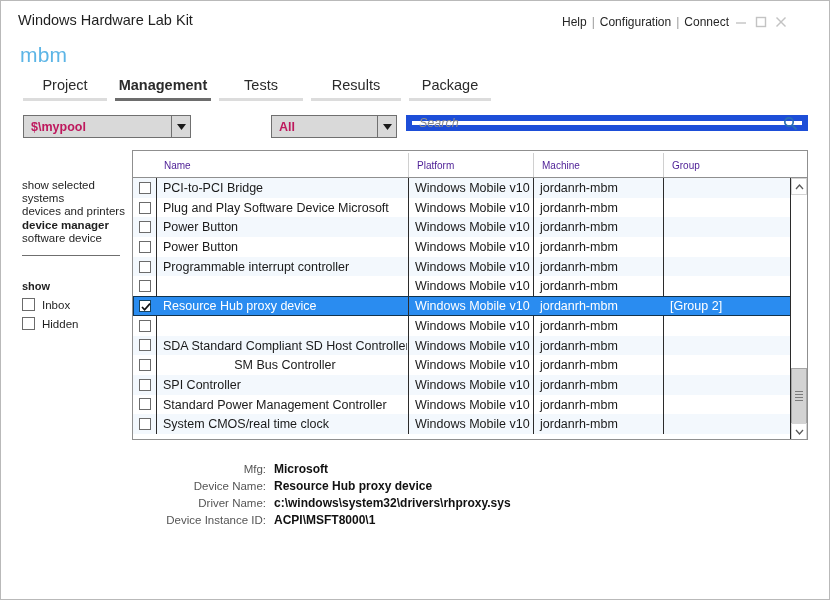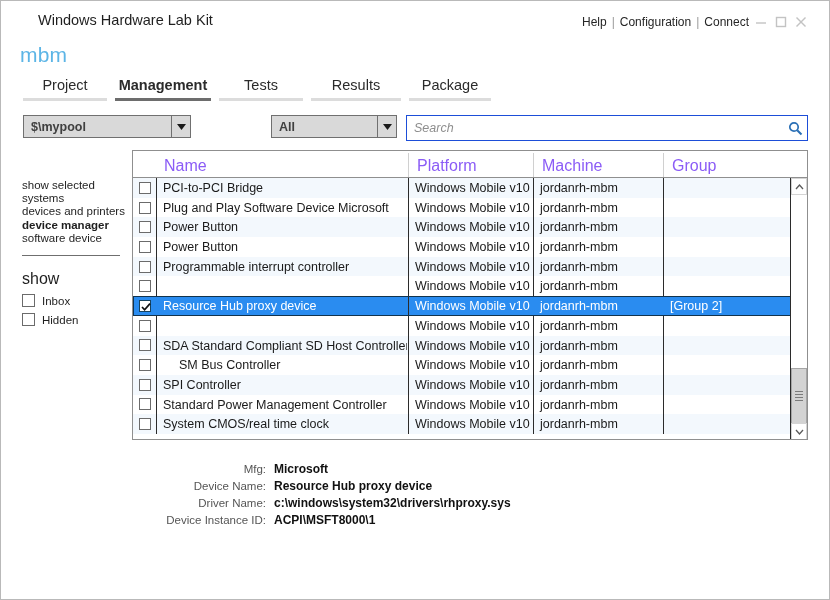--- a/index.html
+++ b/index.html
@@ -14,21 +14,21 @@
     position: absolute;
     left: 0; top: 0;
     width: 830px; height: 600px;
     background: #ffffff;
     border: 1px solid #b9b9b9;
   }
 
   
   #titlebar {
     position: absolute; left: 0; top: 0;
-    width: 796px; height: 36px; margin-left: 20px;
+    width: 796px; height: 36px;
   }
   #app-title {
     position: absolute; left: 17px; top: 11px;
     font-size: 14.5px; color: #1f1f1f;
     white-space: nowrap;
   }
   #winmenu {
     position: absolute; right: 68px; top: 14px;
     font-size: 12px; color: #262626;
     white-space: nowrap;
@@ -91,38 +91,38 @@
     background: #d9d9d9;
     border: 1px solid #707070;
     display: flex;
     align-items: center;
   }
   .combo .combo-text {
     flex: 1 1 auto;
     padding-left: 7px;
     font-size: 12.5px;
     font-weight: bold;
-    color: #404040;
+    color: #be185d;
     white-space: nowrap;
     overflow: hidden;
   }
   .combo .combo-arrow {
     width: 19px; height: 21px;
     border-left: 1px solid #707070;
     display: flex; align-items: center; justify-content: center;
   }
   .combo .combo-arrow svg { display: block; }
   #pool-combo { left: 22px; top: 114px; width: 168px; }
   #filter-combo { left: 270px; top: 114px; width: 126px; }
 
   #search-box {
     position: absolute; left: 405px; top: 114px;
-    width: 402px; height: 26px;
-    background: #ffffff;
-    border: 1px solid #1d4ed8;
+    width: 402px; height: 16px;
+    background: #ffffff;
+    border: 6px solid #1d4ed8;
     display: flex; align-items: center;
   }
   #search-input {
     flex: 1 1 auto;
     border: 0; outline: 0;
     background: transparent;
     padding-left: 7px;
     font-family: "Liberation Sans", sans-serif;
     font-size: 12.5px;
     font-style: italic;
@@ -145,23 +145,24 @@
     line-height: 13.2px;
     white-space: nowrap;
   }
   .side-link.sel { font-weight: bold; }
   #side-divider {
     margin-top: 10px;
     width: 98px; height: 0;
     border-top: 1.5px solid #6f6f6f;
   }
   #show-label {
-    margin-top: 14px;
-    font-size: 16px;
+    margin-top: 24px;
+    font-size: 11px;
     color: #1f1f1f;
+    font-weight: bold;
   }
   .side-check {
     display: flex; align-items: center;
     margin-top: 6px;
   }
   .cbox {
     width: 13px; height: 13px;
     border: 1px solid #6b6b6b;
     background: #ffffff;
     flex: 0 0 auto;
@@ -187,21 +188,21 @@
     width: 12px; height: 8px;
   }
   #grid-header {
     position: absolute; left: 0; top: 0;
     width: 676px; height: 27px;
     background: #ffffff;
     border-bottom: 1px solid #8f8f8f;
   }
   .hcell {
     position: absolute; top: 0; height: 26px;
-    font-size: 16px; color: #8b5cf6;
+    font-size: 10px; color: #4c1d95;
     padding-left: 8px;
     line-height: 30px;
     white-space: nowrap;
     overflow: hidden;
   }
   .hdiv {
     position: absolute; top: 2px;
     width: 1px; height: 24px;
     background: #d0d0d0;
   }
@@ -546,21 +547,21 @@
           <div class="vdiv" style="left: 400px; background: rgb(43, 43, 43);"></div>
           <div class="cell" style="left: 401px; width: 129px;">jordanrh-mbm</div>
           <div class="vdiv" style="left: 530px; background: rgb(43, 43, 43);"></div>
           <div class="cell" style="left: 531px; width: 128px;"></div>
         </div>
         <div class="grow even">
           <div class="cb-cell">
             <div class="cb"></div>
           </div>
           <div class="vdiv" style="left: 23px;"></div>
-          <div class="cell" style="left: 40px; width: 250px;">SM Bus Controller</div>
+          <div class="cell" style="left: 24px; width: 250px; text-align: center;">SM Bus Controller</div>
           <div class="vdiv" style="left: 275px; background: rgb(43, 43, 43);"></div>
           <div class="cell" style="left: 276px; width: 124px;">Windows Mobile v10</div>
           <div class="vdiv" style="left: 400px; background: rgb(43, 43, 43);"></div>
           <div class="cell" style="left: 401px; width: 129px;">jordanrh-mbm</div>
           <div class="vdiv" style="left: 530px; background: rgb(43, 43, 43);"></div>
           <div class="cell" style="left: 531px; width: 128px;"></div>
         </div>
         <div class="grow odd">
           <div class="cb-cell">
             <div class="cb"></div>

